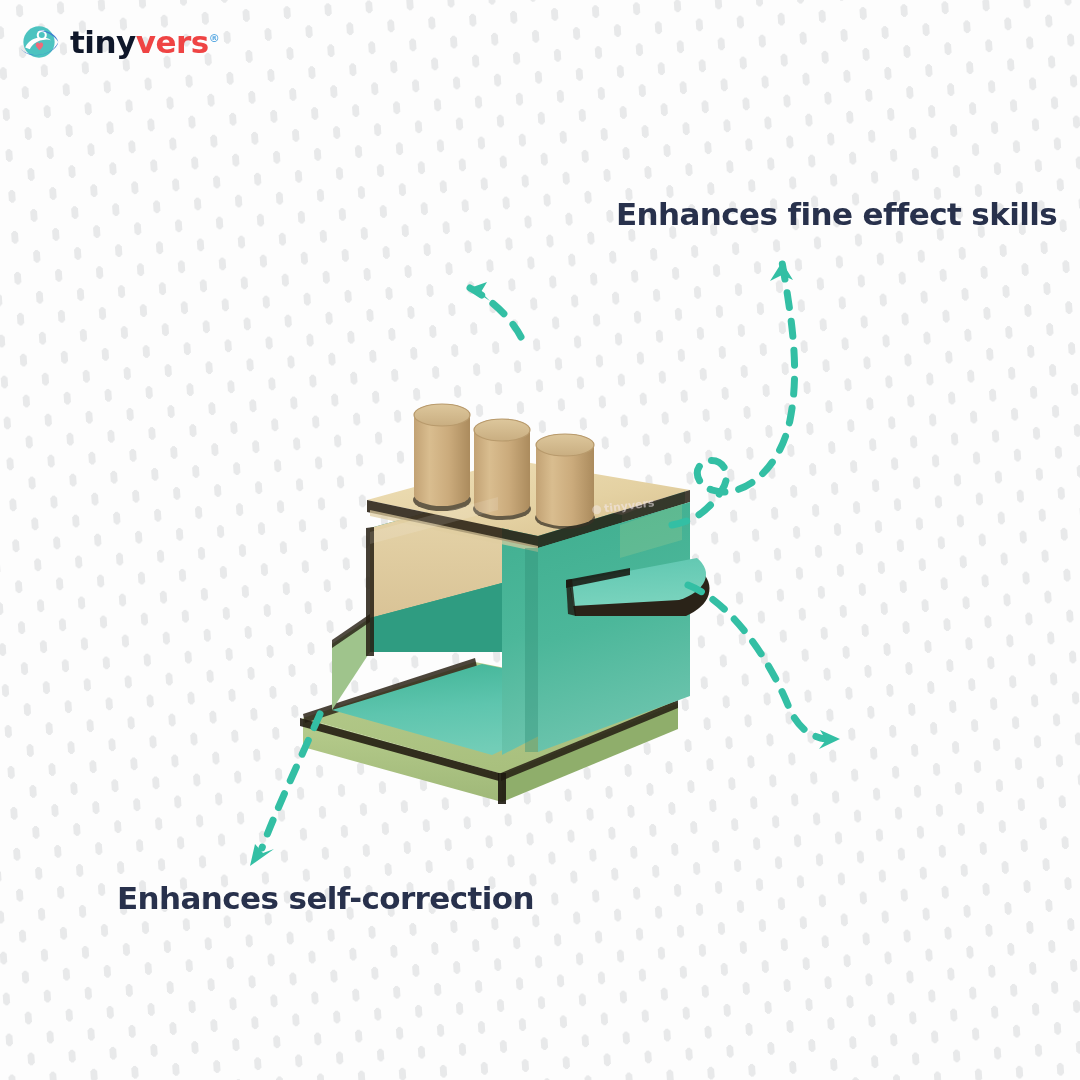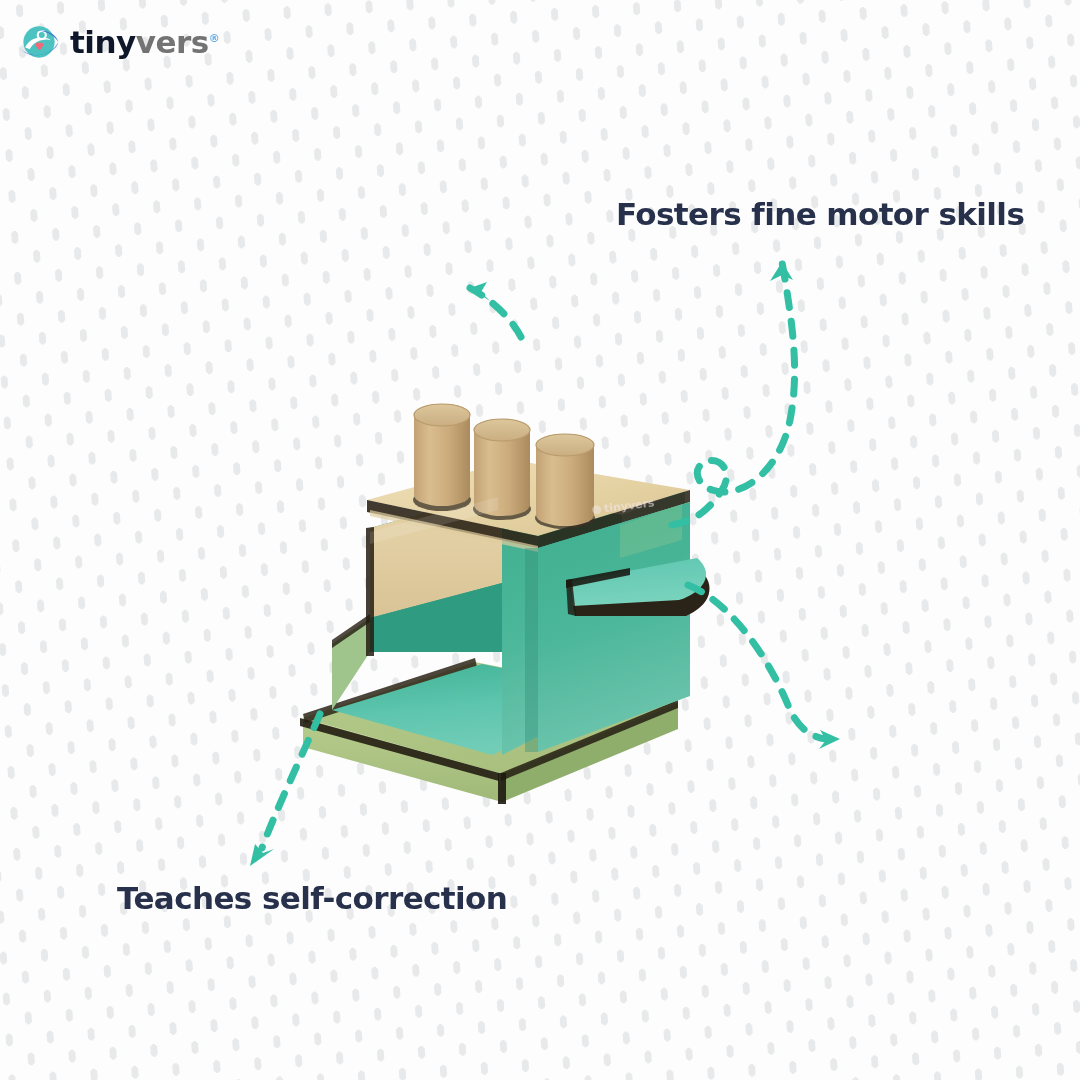--- a/index.html
+++ b/index.html
@@ -43,21 +43,21 @@
   .logo-word {
     font-family: "DejaVu Sans", sans-serif;
     font-size: 31px;
     font-weight: 700;
     letter-spacing: -0.5px;
     line-height: 1;
     position: relative;
     white-space: nowrap;
   }
   .logo-tiny { color: #0f172a; }
-  .logo-vers { color: #737373; }
+  .logo-vers { color: #ef4444; }
   .logo-reg {
     font-size: 11px;
     vertical-align: super;
     color: #5aa9e2;
     font-weight: 700;
   }
 
   
   .label {
     position: absolute;
@@ -289,18 +289,18 @@
       <path d="M840,739 L820,730 L826,740 L819,749 Z" fill="#33bfa4"></path>
     </g>
 
     <g>
       <path d="M320,714 C300,760 276,810 262,848" fill="none" stroke="#33bfa4" stroke-width="7" stroke-linecap="round" stroke-dasharray="15 14"></path>
       <path d="M250,866 L255,844 L263,853 L274,849 Z" fill="#33bfa4"></path>
     </g>
   </svg>
 
 
-  <div class="label" id="label-fine-motor">Fosters fine motor skills</div>
-
-
-  <div class="label" id="label-self-correct">Teaches self-correction</div>
+  <div class="label" id="label-fine-motor">Enhances fine effect skills</div>
+
+
+  <div class="label" id="label-self-correct">Enhances self-correction</div>
 
 </div>
 
 </body></html>

